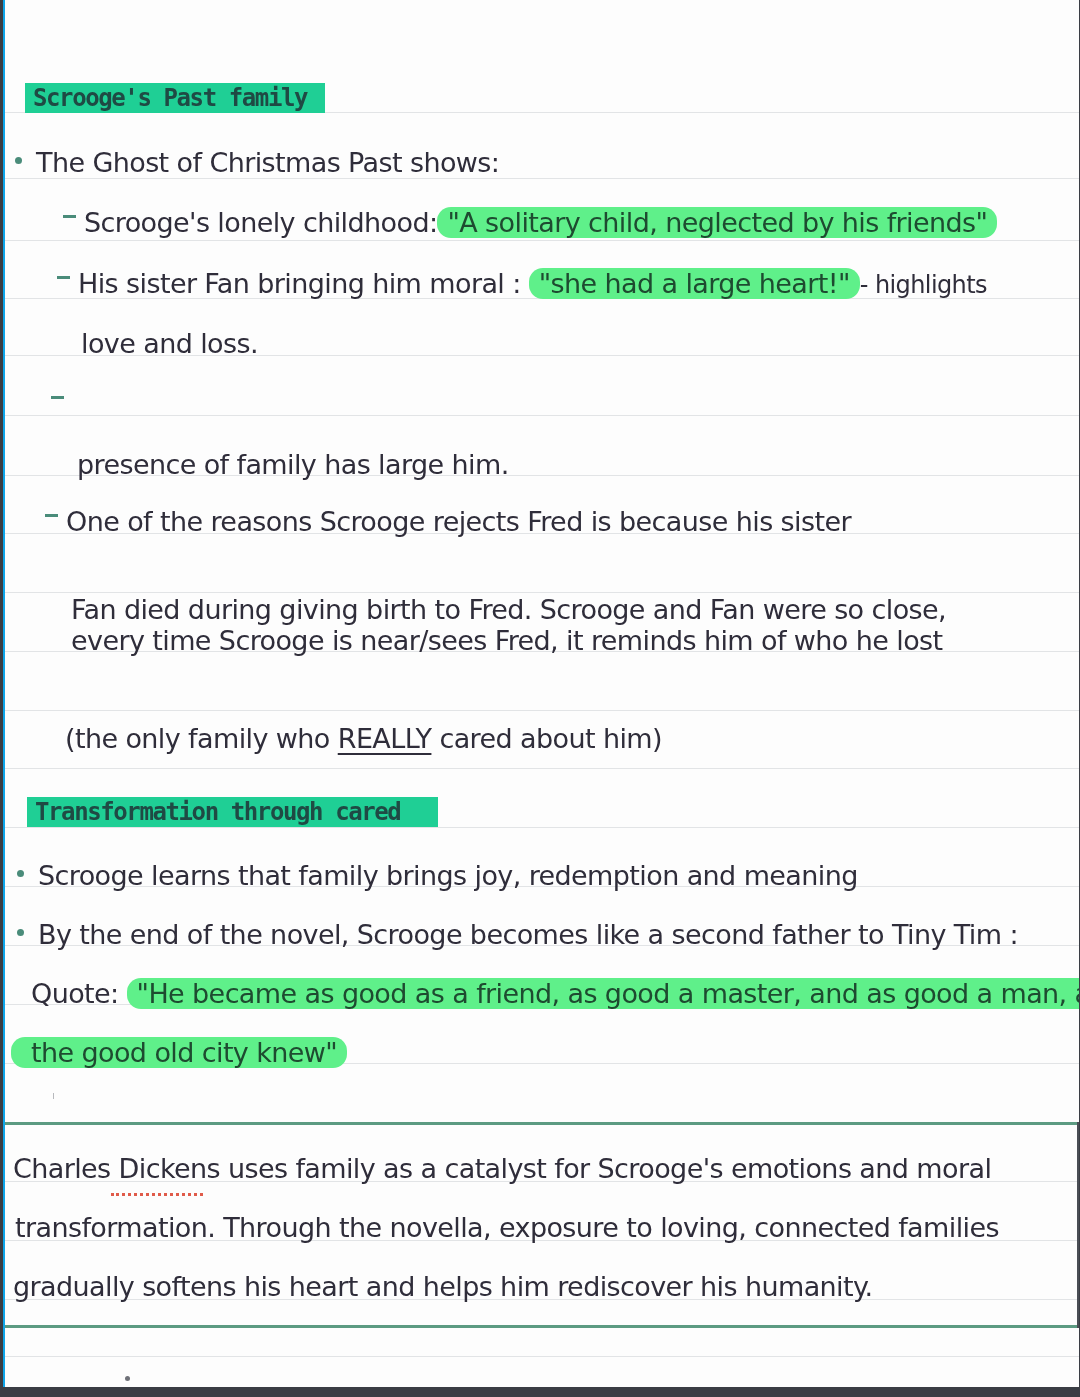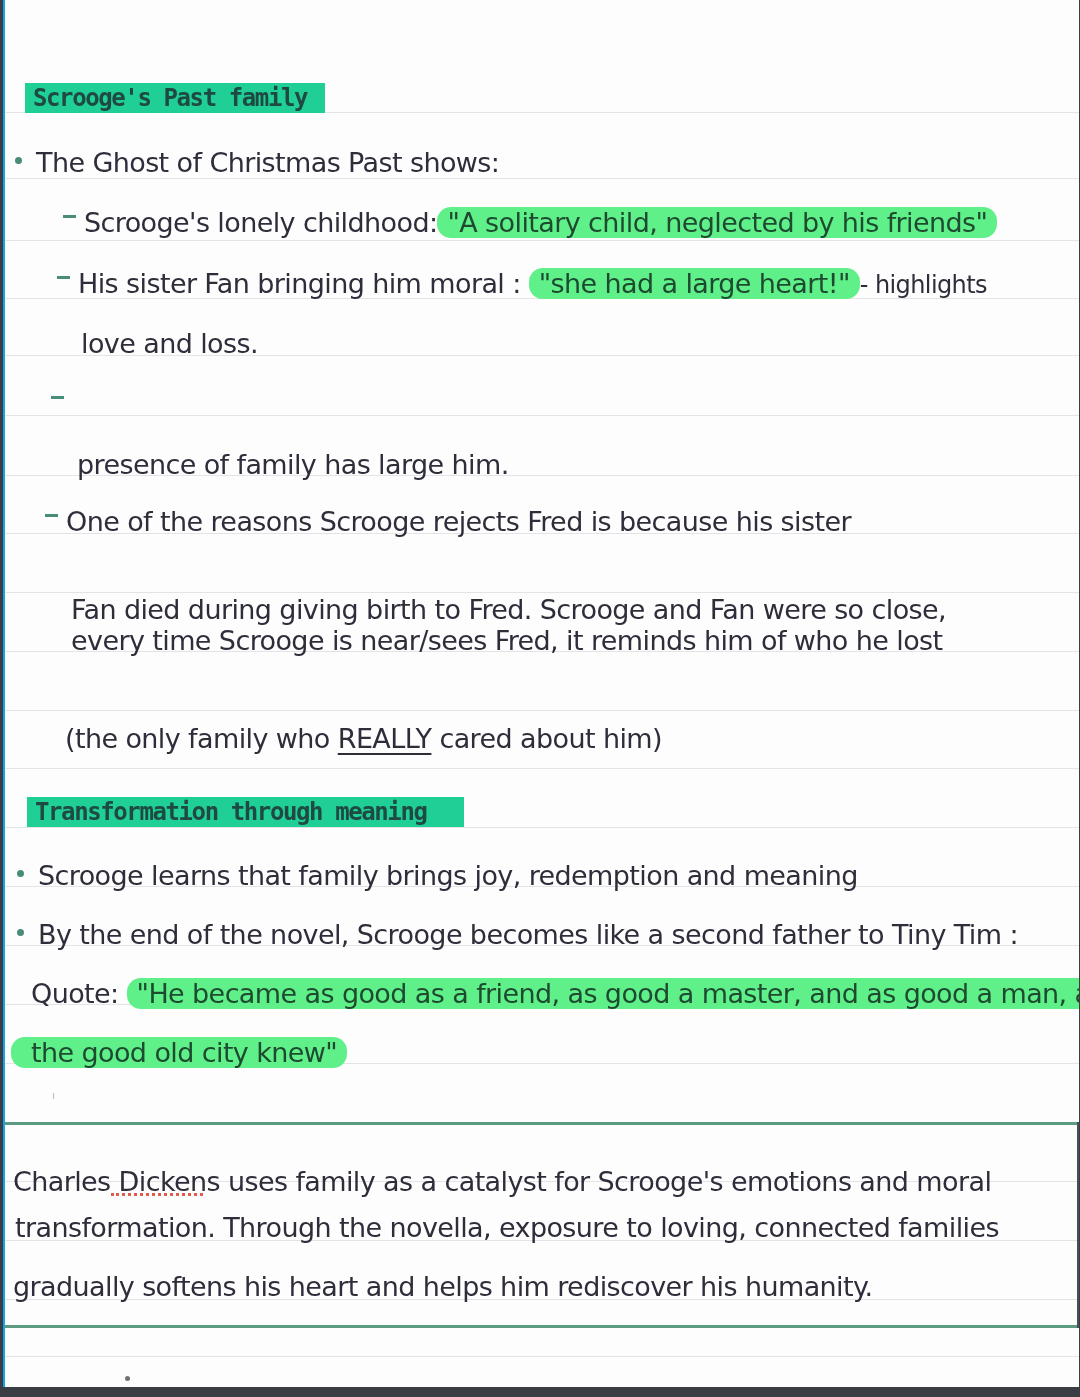--- a/index.html
+++ b/index.html
@@ -168,21 +168,21 @@
 
   <div class="line" style="left:40px; top:502px;">
     <span class="dash"></span><span>One of the reasons Scrooge rejects Fred is because his sister</span>
   </div>
   <div class="line" style="left:66px; top:562px;margin-top:28px;">Fan died during giving birth to Fred. Scrooge and Fan were so close,</div>
   <div class="line" style="left:66px; top:621px;">every time Scrooge is near/sees Fred, it reminds him of who he lost</div>
   <div class="line" style="left:60px; top:680px;margin-top:39px;">
     <span>(the only family who </span><span class="underline">REALLY</span><span> cared about him)</span>
   </div>
 
-  <div class="heading" style="left:22px; top:797px; padding-right:38px;">Transformation through meaning</div>
+  <div class="heading" style="left:22px; top:797px; padding-right:38px;">Transformation through cared</div>
 
   <div class="line" style="left:12px; top:856px;">
     <span class="bullet"></span><span>Scrooge learns that family brings joy, redemption and meaning</span>
   </div>
   <div class="line" style="left:12px; top:915px;">
     <span class="bullet"></span><span>By the end of the novel, Scrooge becomes like a second father to Tiny Tim :</span>
   </div>
 
   <div class="line" style="left:26px; top:974px;">
     <span>Quote:</span> <span class="hl" style="padding-right:20px">"He became as good as a friend, as good a master, and as good a man, as</span>
@@ -190,19 +190,19 @@
   <div class="line" style="left:6px; top:1033px;">
     <span class="hl" style="padding-left:20px">the good old city knew"</span>
   </div>
 
   <div class="stray-tick" style="left:48px; top:1093px;"></div>
 
   <div class="rule-green" style="top:1122px;"></div>
   <div class="rule-green" style="top:1325px;"></div>
   <div class="box-side" style="top:1122px; height:206px;"></div>
 
-  <div class="line" style="left:8px; top:1149px;margin-top:13px;">Charles Dickens uses family as a catalyst for Scrooge's emotions and moral</div>
+  <div class="line" style="left:8px; top:1149px;">Charles Dickens uses family as a catalyst for Scrooge's emotions and moral</div>
   <div class="dotted-mark" style="left:106px; top:1193px;"></div>
   <div class="line" style="left:10px; top:1208px;">transformation. Through the novella, exposure to loving, connected families</div>
   <div class="line" style="left:8px; top:1267px;">gradually softens his heart and helps him rediscover his humanity.</div>
 
   <div class="stray-dot" style="left:120px; top:1376px;"></div>
 </div>
 
 </body></html>

